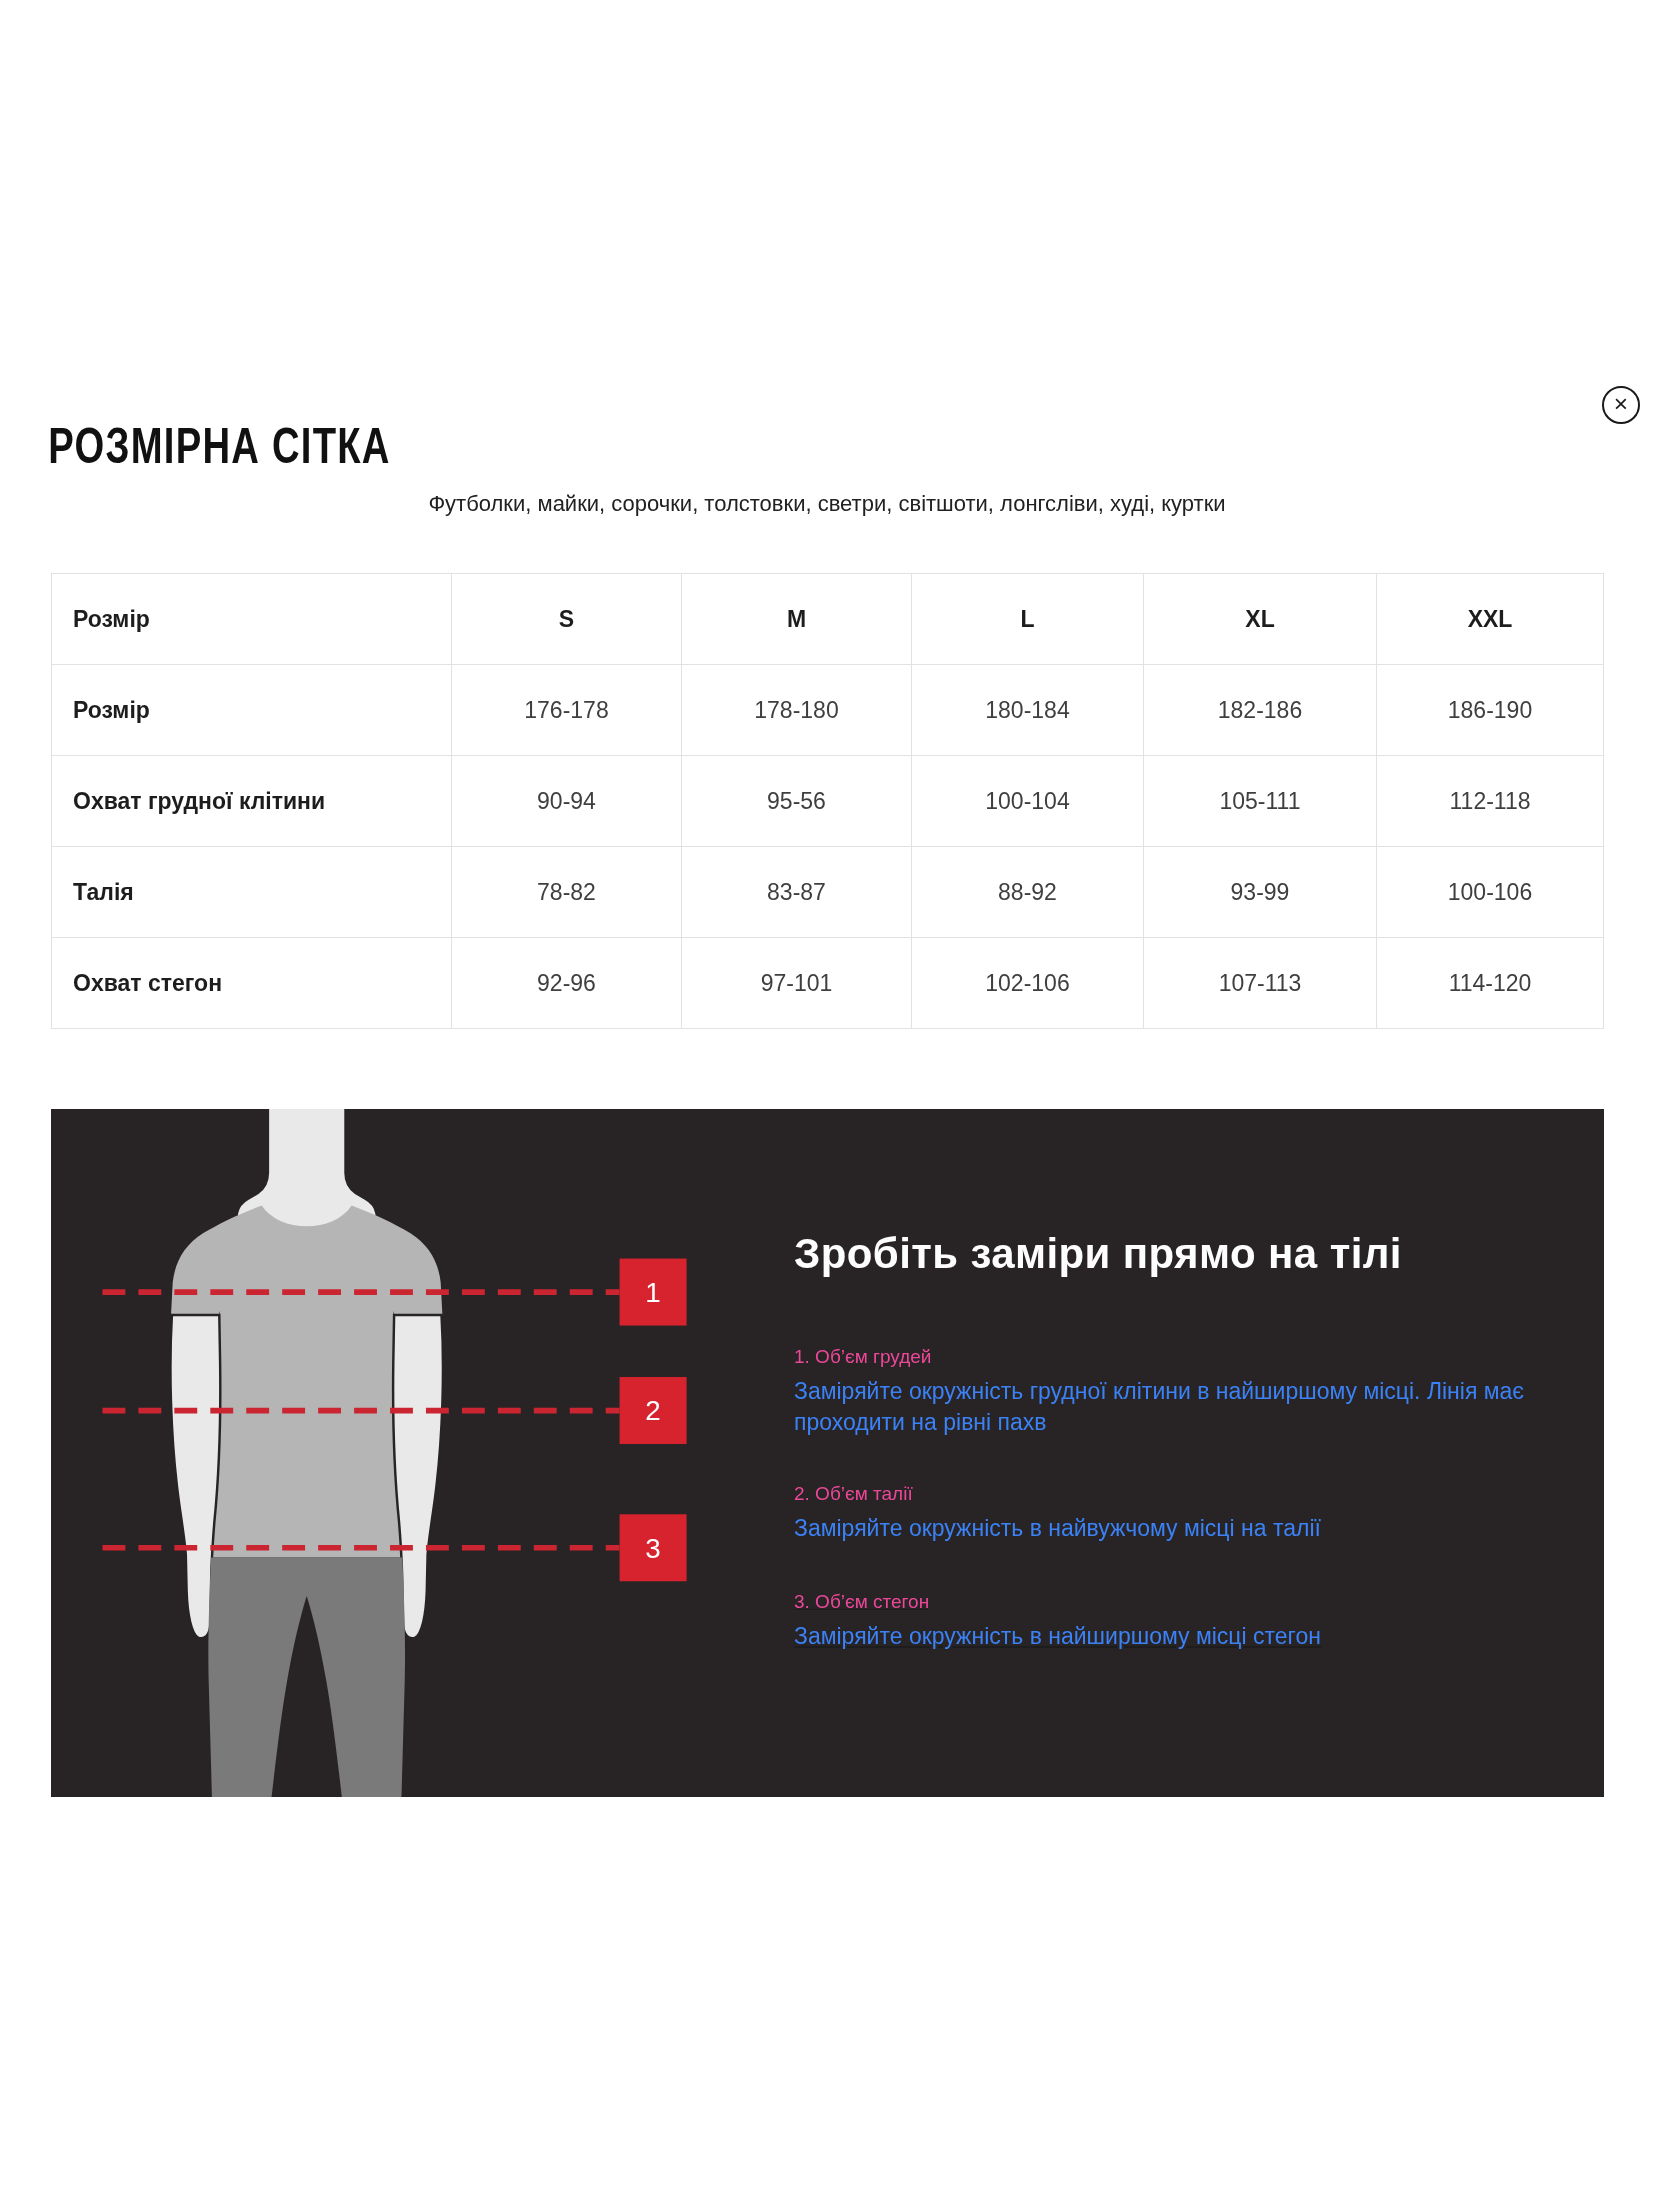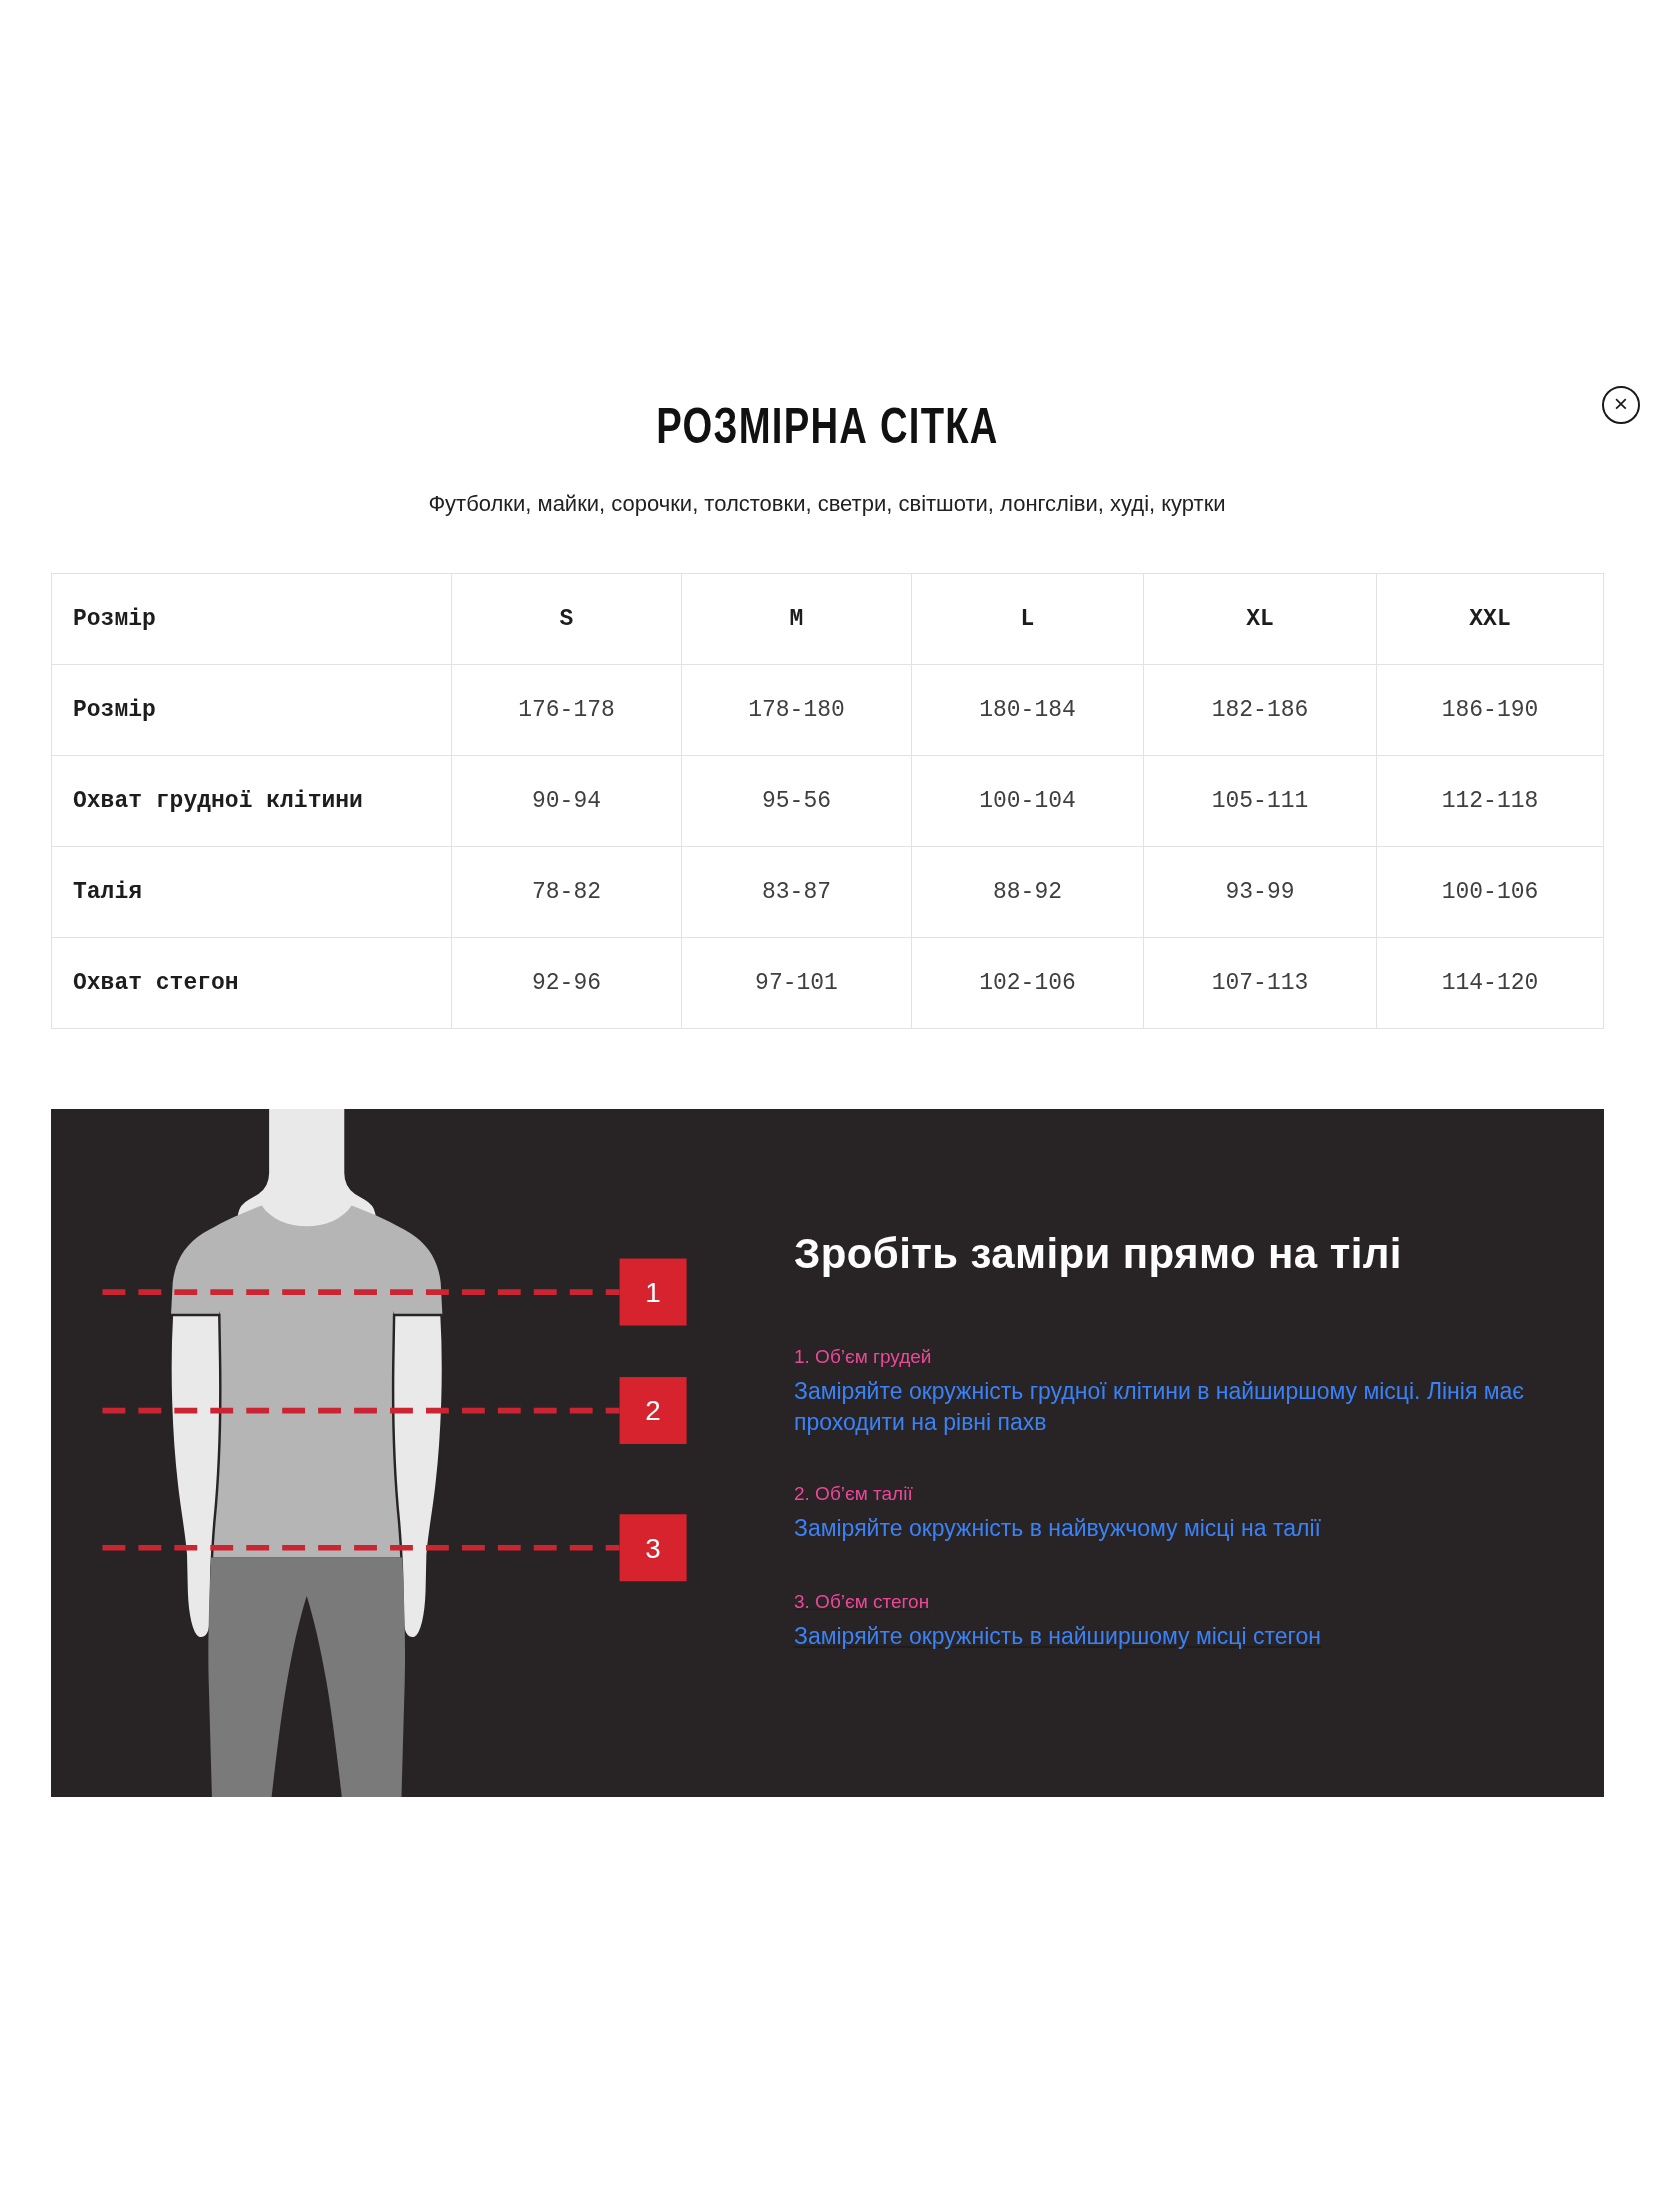--- a/index.html
+++ b/index.html
@@ -12,33 +12,33 @@
   
   .close-btn {
     position:absolute; left:1602px; top:386px; width:38px; height:38px;
     border:2.5px solid #1a1a1a; border-radius:50%; background:#fff;
     display:flex; align-items:center; justify-content:center;
     cursor:pointer; padding:0;
   }
   .close-btn span { font-size:24.5px; line-height:1; color:#1a1a1a; font-weight:400; margin-top:-2.5px; }
 
   
-  .title-wrap { position:absolute; left:0; top:398px; width:100%; text-align:center; }
+  .title-wrap { position:absolute; left:0; top:418px; width:100%; }
   .title {
     display:inline-block; font-size:49px; font-weight:700; color:#111;
     letter-spacing:1.6px; transform:scale(0.78,1.02); transform-origin:center;
     white-space:nowrap;
   }
   .subtitle-wrap { position:absolute; left:0; top:491px; width:100%; text-align:center; }
   .subtitle { font-size:22px; font-weight:400; color:#212121; }
 
   
   .size-table {
     position:absolute; left:51px; top:573px; width:1553px;
-    border-collapse:collapse; table-layout:fixed;font-family:Liberation Mono, monospace;
+    border-collapse:collapse; table-layout:fixed;
   }
   .size-table td, .size-table th {
     border:0.8px solid #e2e2e2; height:91px; vertical-align:middle;
     font-size:23px; text-align:center; color:#3f3f3f; font-weight:400;
   }
   .size-table th { font-weight:700; color:#1d1d1d; }
   .size-table .lbl {
     text-align:left; padding-left:21px; font-weight:700; color:#1d1d1d;
   }
 

